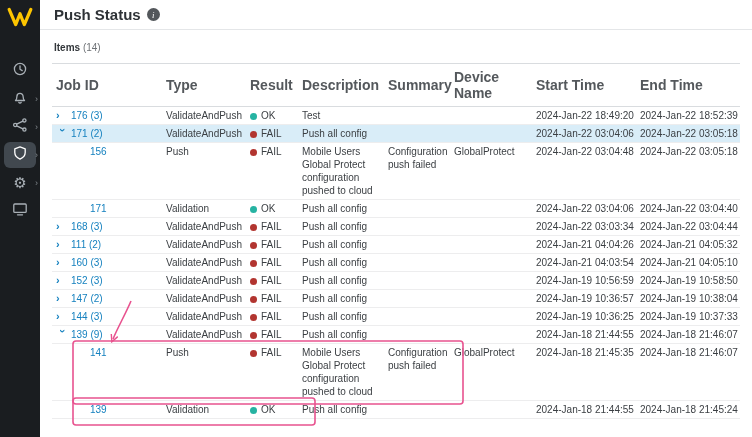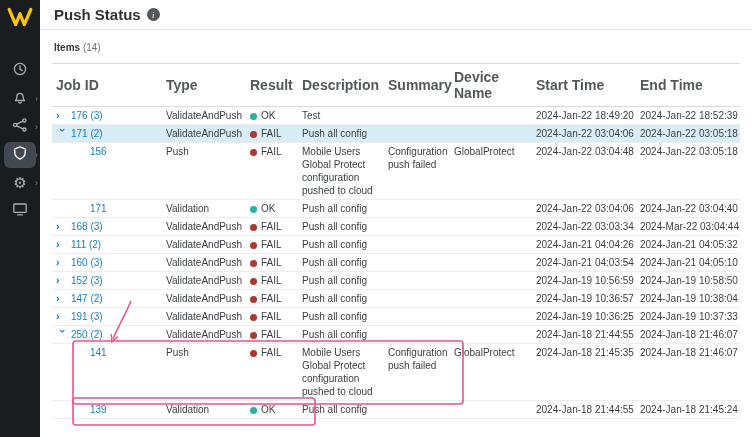--- a/index.html
+++ b/index.html
@@ -169,21 +169,21 @@
               <td class="c-date">2024-Jan-22 03:04:40</td>
             </tr>
             <tr class="">
               <td class="c-jobid"><span class="chev">›</span><a class="job-link">168 (3)</a></td>
               <td>ValidateAndPush</td>
               <td><span class="dot fail"></span><span>FAIL</span></td>
               <td>Push all config</td>
               <td></td>
               <td></td>
               <td class="c-date">2024-Jan-22 03:03:34</td>
-              <td class="c-date">2024-Mar-22 03:04:44</td>
+              <td class="c-date">2024-Jan-22 03:04:44</td>
             </tr>
             <tr class="">
               <td class="c-jobid"><span class="chev">›</span><a class="job-link">111 (2)</a></td>
               <td>ValidateAndPush</td>
               <td><span class="dot fail"></span><span>FAIL</span></td>
               <td>Push all config</td>
               <td></td>
               <td></td>
               <td class="c-date">2024-Jan-21 04:04:26</td>
               <td class="c-date">2024-Jan-21 04:05:32</td>
@@ -212,31 +212,31 @@
               <td class="c-jobid"><span class="chev">›</span><a class="job-link">147 (2)</a></td>
               <td>ValidateAndPush</td>
               <td><span class="dot fail"></span><span>FAIL</span></td>
               <td>Push all config</td>
               <td></td>
               <td></td>
               <td class="c-date">2024-Jan-19 10:36:57</td>
               <td class="c-date">2024-Jan-19 10:38:04</td>
             </tr>
             <tr class="">
-              <td class="c-jobid"><span class="chev">›</span><a class="job-link">191 (3)</a></td>
+              <td class="c-jobid"><span class="chev">›</span><a class="job-link">144 (3)</a></td>
               <td>ValidateAndPush</td>
               <td><span class="dot fail"></span><span>FAIL</span></td>
               <td>Push all config</td>
               <td></td>
               <td></td>
               <td class="c-date">2024-Jan-19 10:36:25</td>
               <td class="c-date">2024-Jan-19 10:37:33</td>
             </tr>
             <tr class="">
-              <td class="c-jobid"><span class="chev open">›</span><a class="job-link">250 (2)</a></td>
+              <td class="c-jobid"><span class="chev open">›</span><a class="job-link">139 (9)</a></td>
               <td>ValidateAndPush</td>
               <td><span class="dot fail"></span><span>FAIL</span></td>
               <td>Push all config</td>
               <td></td>
               <td></td>
               <td class="c-date">2024-Jan-18 21:44:55</td>
               <td class="c-date">2024-Jan-18 21:46:07</td>
             </tr>
             <tr class="child">
               <td class="c-jobid"><a class="job-link">141</a></td>

